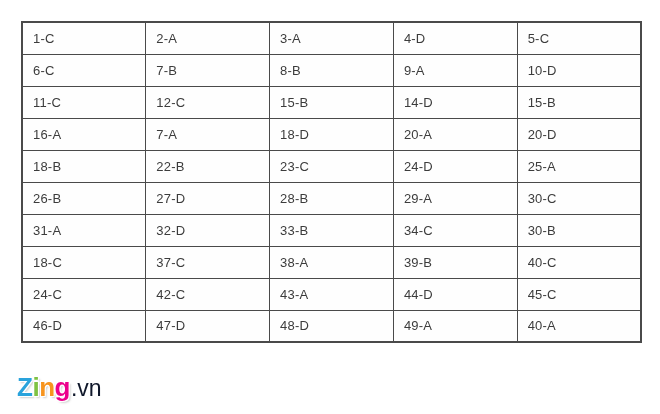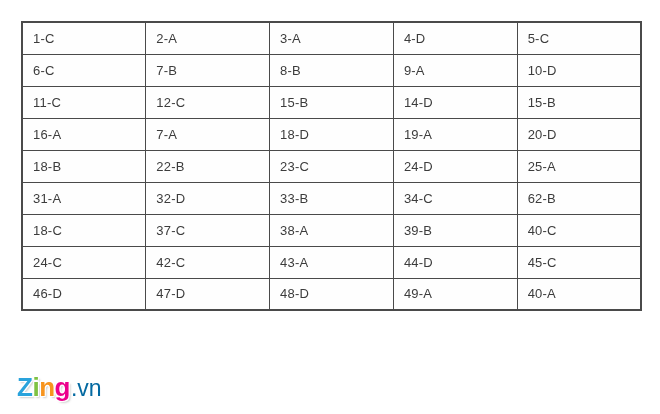--- a/index.html
+++ b/index.html
@@ -80,36 +80,43 @@
         <td>11-C</td>
         <td>12-C</td>
         <td>15-B</td>
         <td>14-D</td>
         <td>15-B</td>
       </tr>
       <tr>
         <td>16-A</td>
         <td>7-A</td>
         <td>18-D</td>
-        <td>19-A</td>
+        <td>20-A</td>
         <td>20-D</td>
       </tr>
       <tr>
         <td>18-B</td>
         <td>22-B</td>
         <td>23-C</td>
         <td>24-D</td>
         <td>25-A</td>
       </tr>
       <tr>
+        <td>26-B</td>
+        <td>27-D</td>
+        <td>28-B</td>
+        <td>29-A</td>
+        <td>30-C</td>
+      </tr>
+      <tr>
         <td>31-A</td>
         <td>32-D</td>
         <td>33-B</td>
         <td>34-C</td>
-        <td>62-B</td>
+        <td>30-B</td>
       </tr>
       <tr>
         <td>18-C</td>
         <td>37-C</td>
         <td>38-A</td>
         <td>39-B</td>
         <td>40-C</td>
       </tr>
       <tr>
         <td>24-C</td>
@@ -122,16 +129,16 @@
         <td>46-D</td>
         <td>47-D</td>
         <td>48-D</td>
         <td>49-A</td>
         <td>40-A</td>
       </tr>
     </tbody>
   </table>
 
   <div class="logo">
-    <span class="logo-word"><span style="color: rgb(42, 163, 220);">Z</span><span style="color: rgb(126, 194, 66);">i</span><span style="color: rgb(247, 148, 30);">n</span><span style="color: rgb(236, 0, 140);">g</span></span><span class="logo-suffix" style="color: #0369a1;">.vn</span>
+    <span class="logo-word"><span style="color: rgb(42, 163, 220);">Z</span><span style="color: rgb(126, 194, 66);">i</span><span style="color: rgb(247, 148, 30);">n</span><span style="color: rgb(236, 0, 140);">g</span></span><span class="logo-suffix" style="color: #0f172a;">.vn</span>
   </div>
 
 </div>
 
 </body></html>

